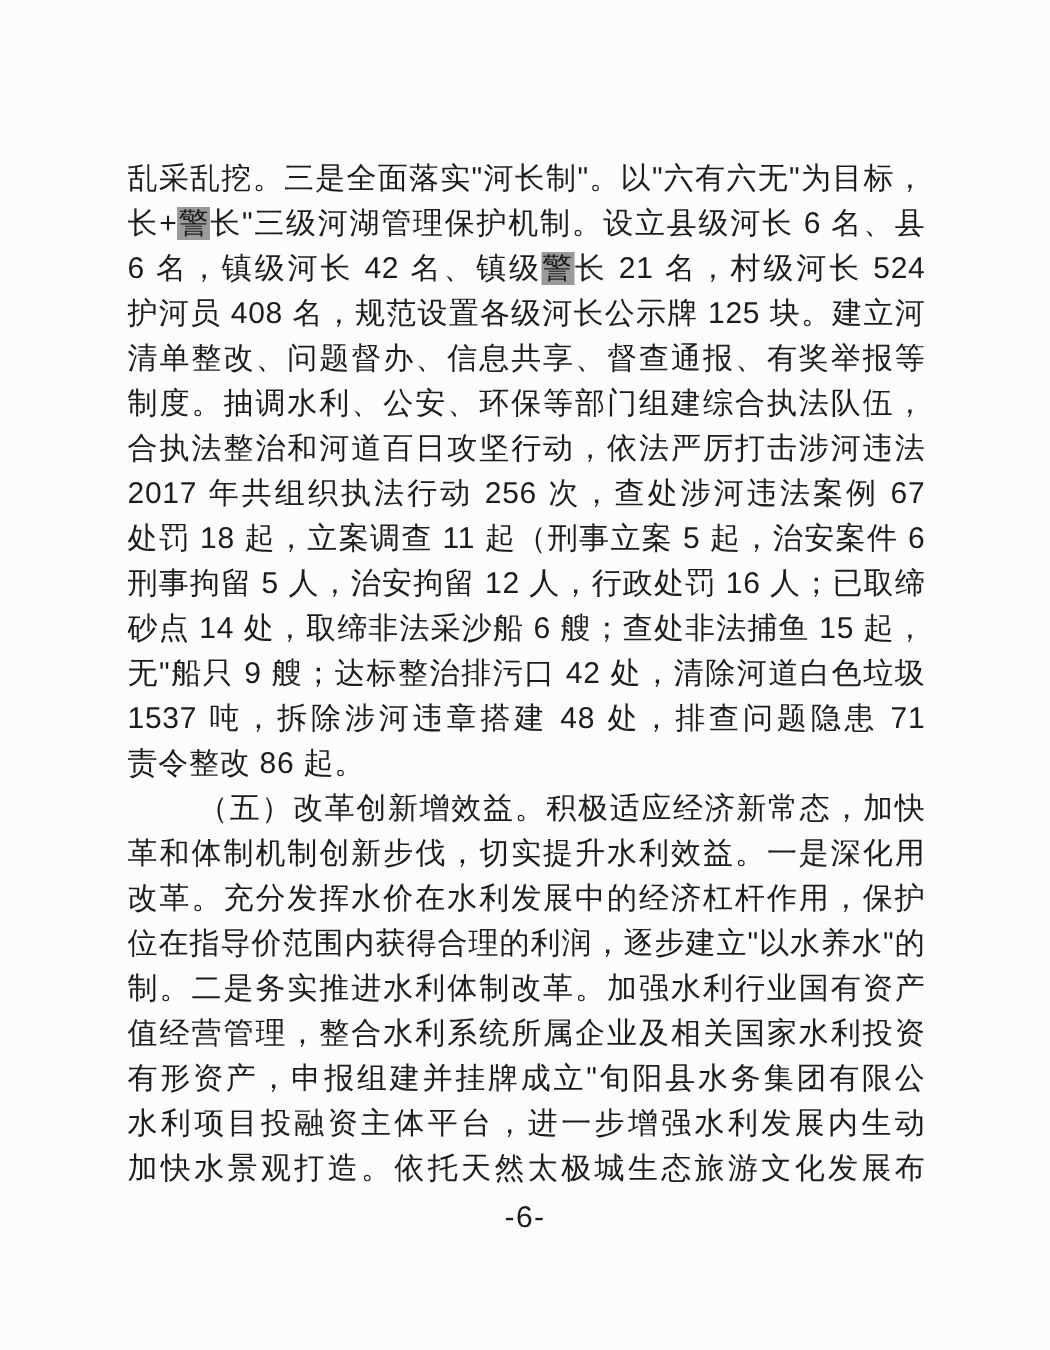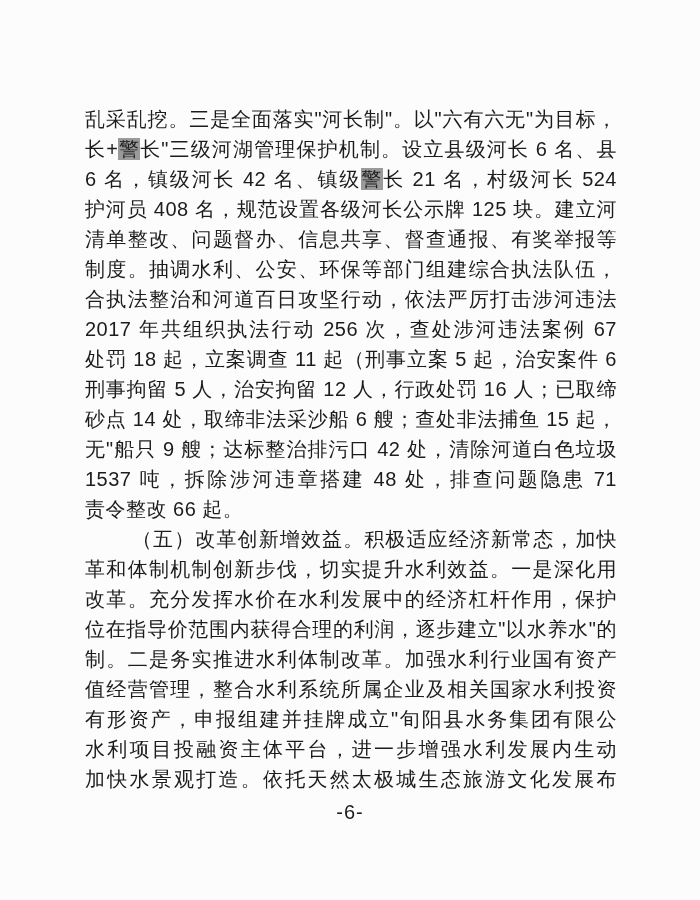--- a/index.html
+++ b/index.html
@@ -66,21 +66,21 @@
       <div class="line just">护河员 408 名，规范设置各级河长公示牌 125 块。建立河长会议、</div>
       <div class="line just">清单整改、问题督办、信息共享、督查通报、有奖举报等一系列</div>
       <div class="line just">制度。抽调水利、公安、环保等部门组建综合执法队伍，开展综</div>
       <div class="line just">合执法整治和河道百日攻坚行动，依法严厉打击涉河违法行为。</div>
       <div class="line just">2017 年共组织执法行动 256 次，查处涉河违法案例 67 件，行政</div>
       <div class="line just">处罚 18 起，立案调查 11 起（刑事立案 5 起，治安案件 6 起），</div>
       <div class="line just">刑事拘留 5 人，治安拘留 12 人，行政处罚 16 人；已取缔非法采</div>
       <div class="line just">砂点 14 处，取缔非法采沙船 6 艘；查处非法捕鱼 15 起，暂扣"三</div>
       <div class="line just">无"船只 9 艘；达标整治排污口 42 处，清除河道白色垃圾和杂物</div>
       <div class="line just">1537 吨，拆除涉河违章搭建 48 处，排查问题隐患 71 起，现场</div>
-      <div class="line">责令整改 66 起。</div>
+      <div class="line">责令整改 86 起。</div>
       <div class="line just indent">（五）改革创新增效益。积极适应经济新常态，加快管理改</div>
       <div class="line just">革和体制机制创新步伐，切实提升水利效益。一是深化用水水价</div>
       <div class="line just">改革。充分发挥水价在水利发展中的经济杠杆作用，保护水管单</div>
       <div class="line just">位在指导价范围内获得合理的利润，逐步建立"以水养水"的新机</div>
       <div class="line just">制。二是务实推进水利体制改革。加强水利行业国有资产保值增</div>
       <div class="line just">值经营管理，整合水利系统所属企业及相关国家水利投资形成的</div>
       <div class="line just">有形资产，申报组建并挂牌成立"旬阳县水务集团有限公司"，搭建</div>
       <div class="line just">水利项目投融资主体平台，进一步增强水利发展内生动力。三是</div>
       <div class="line just">加快水景观打造。依托天然太极城生态旅游文化发展布局，精心</div>
     </div>

